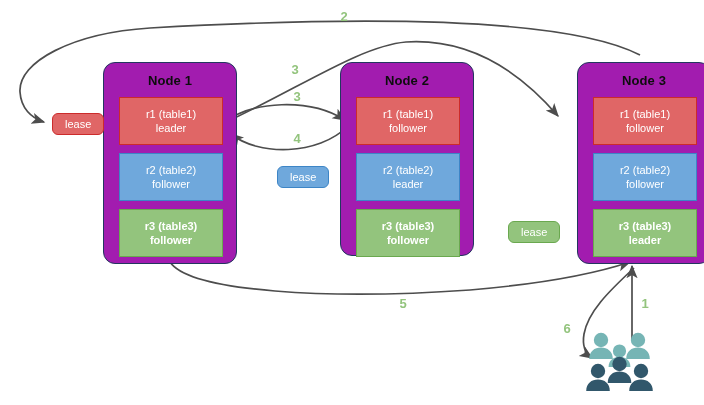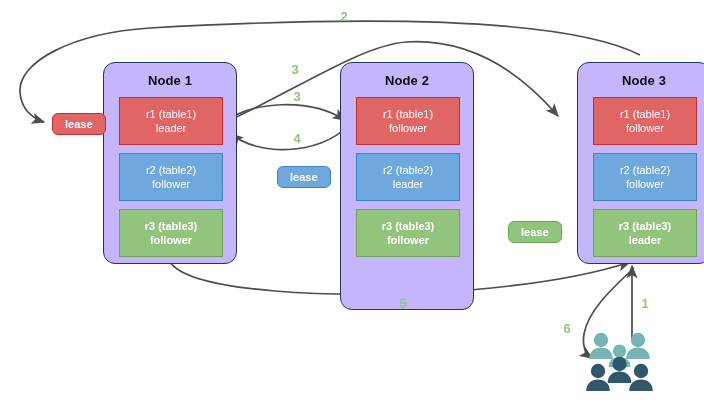--- a/index.html
+++ b/index.html
@@ -18,21 +18,21 @@
   svg.edges {
     position: absolute;
     left: 0;
     top: 0;
     width: 704px;
     height: 405px;
     pointer-events: none;
   }
   .node-box {
     position: absolute;
-    background: #c4b5fd;
+    background: #a21caf;
     border: 1.6px solid #22375f;
     border-radius: 12px;
     box-sizing: border-box;
   }
   .node-title {
     position: absolute;
     left: 0;
     right: 0;
     top: 10px;
     text-align: center;
@@ -64,21 +64,20 @@
     position: absolute;
     height: 22px;
     padding: 0 12px;
     border-radius: 6px;
     box-sizing: border-box;
     display: flex;
     align-items: center;
     justify-content: center;
     font-size: 11px;
     color: #ffffff;
-    font-weight: bold;
   }
   .lease-red   { background: #e06666; border: 1.6px solid #cc2b2b; }
   .lease-blue  { background: #6fa8dc; border: 1.6px solid #3d85c6; }
   .lease-green { background: #93c47d; border: 1.6px solid #6aa84f; }
 
   .edge-label {
     position: absolute;
     font-size: 13px;
     font-weight: bold;
     color: #93c47d;
@@ -135,21 +134,21 @@
       </span>
     </div>
     <div class="replica rep-green" style="top:146px;">
       <span>
         <span>r3 (table3)</span><br>
         <span>follower</span>
       </span>
     </div>
   </div>
 
-  <div class="node-box" style="left:340px; top:62px; width:134px; height:248px;">
+  <div class="node-box" style="left:340px; top:62px; width:134px; height:194px;">
     <div class="node-title">Node 2</div>
     <div class="replica rep-red" style="top:34px;">
       <span>
         <span>r1 (table1)</span><br>
         <span>follower</span>
       </span>
     </div>
     <div class="replica rep-blue" style="top:90px;">
       <span>
         <span>r2 (table2)</span><br>

